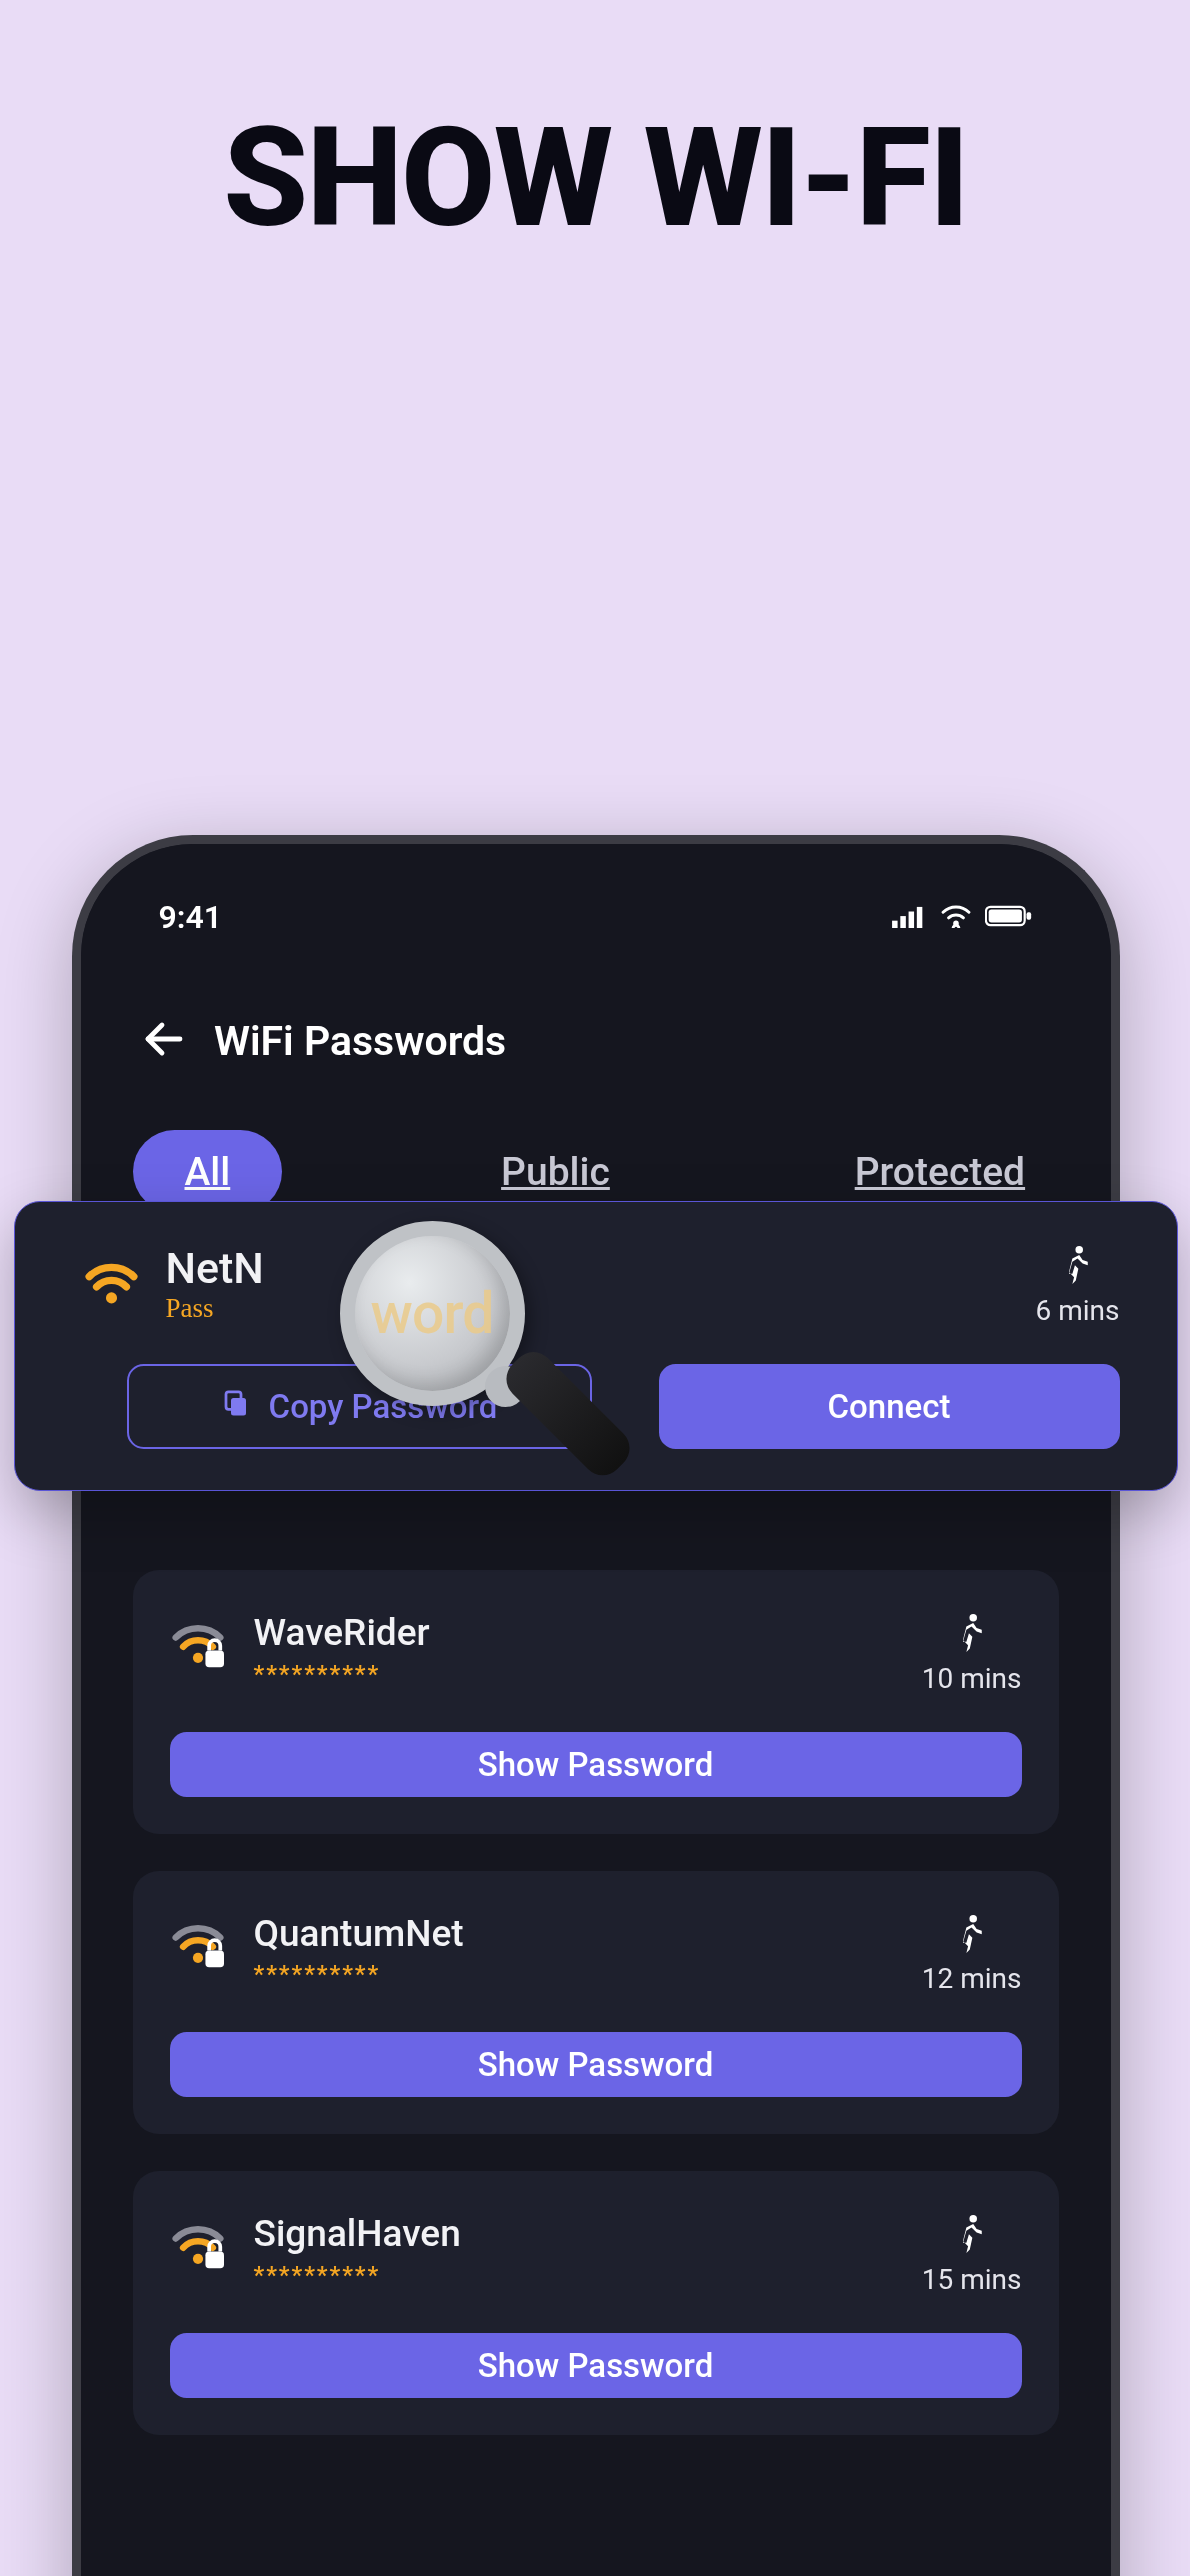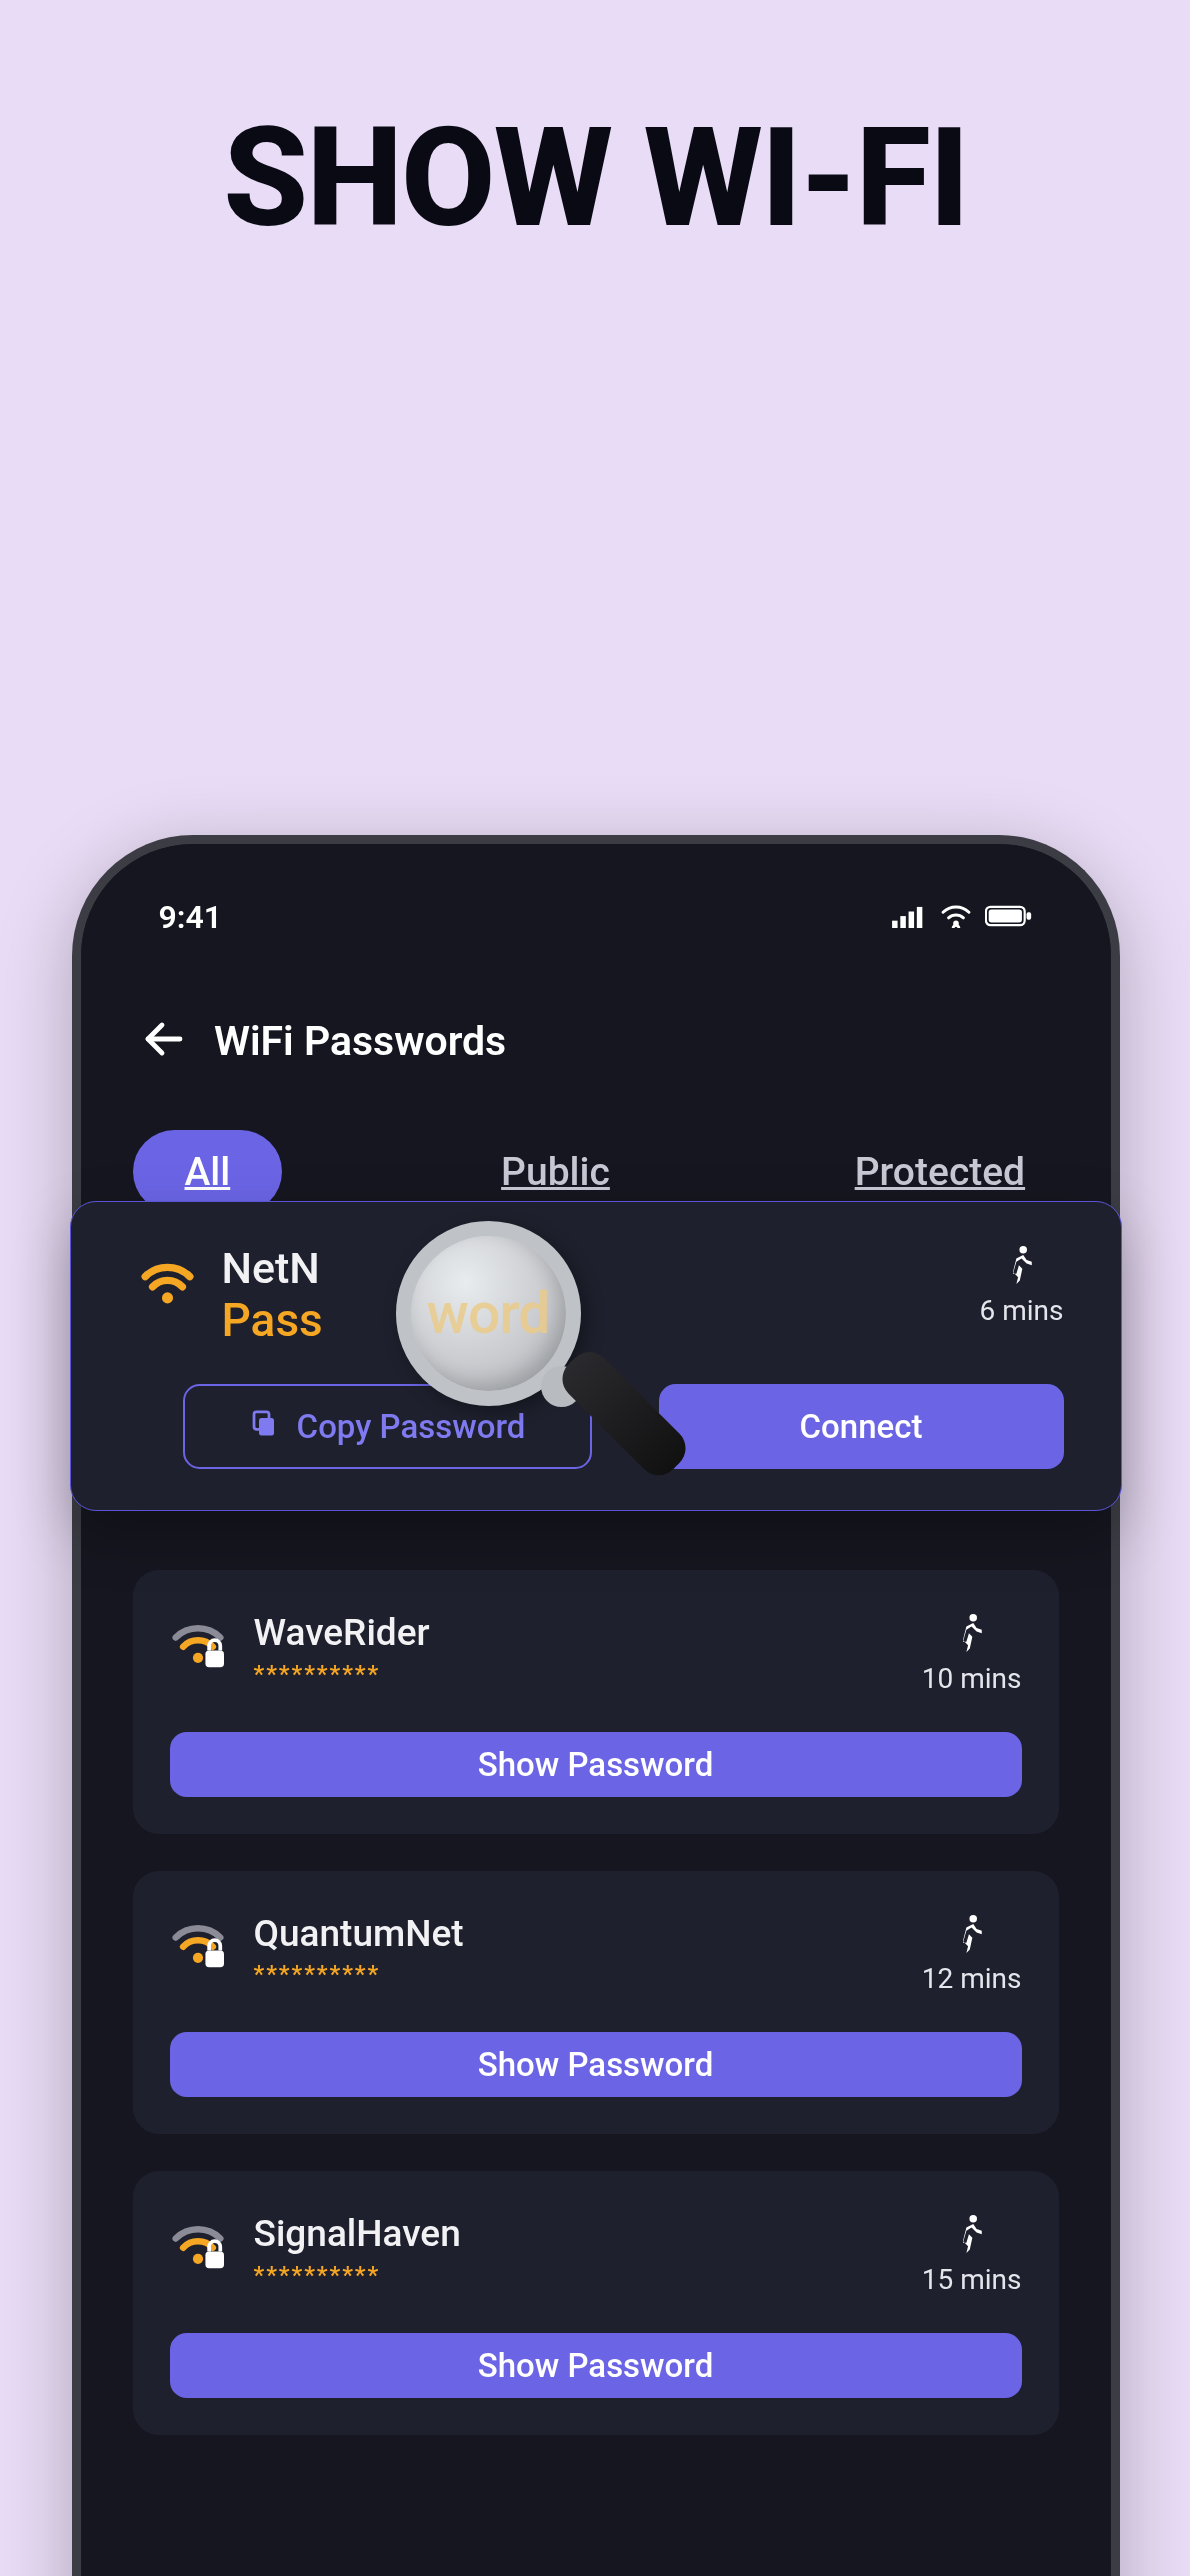--- a/index.html
+++ b/index.html
@@ -131,30 +131,30 @@
     font-size: 33px;
     font-weight: 500;
   }
 
   
   .featured {
     position: absolute;
     top: 1201px;
     left: 50%;
     transform: translateX(-50%);
-    width: 1052px;
+    width: 1164px;
     background: #1E202D;
     border: 1.9px solid #5A55D6;
     border-radius: 26px;
     padding: 41px 57px 41px 67px;
     box-shadow: 0 22px 56px rgba(0,0,0,0.25);
     z-index: 10;
   }
   .featured .net-name { font-size: 43px; }
-  .featured .pwd-text { font-size: 46px; }
+  .featured .pwd-text { font-size: 27px; font-family: Liberation Serif, serif; }
 
   
   .magnifier {
     position: absolute;
     top: 18.5px;
     left: 325px;
     width: 232px;
     height: 232px;
     z-index: 20;
     pointer-events: none;

